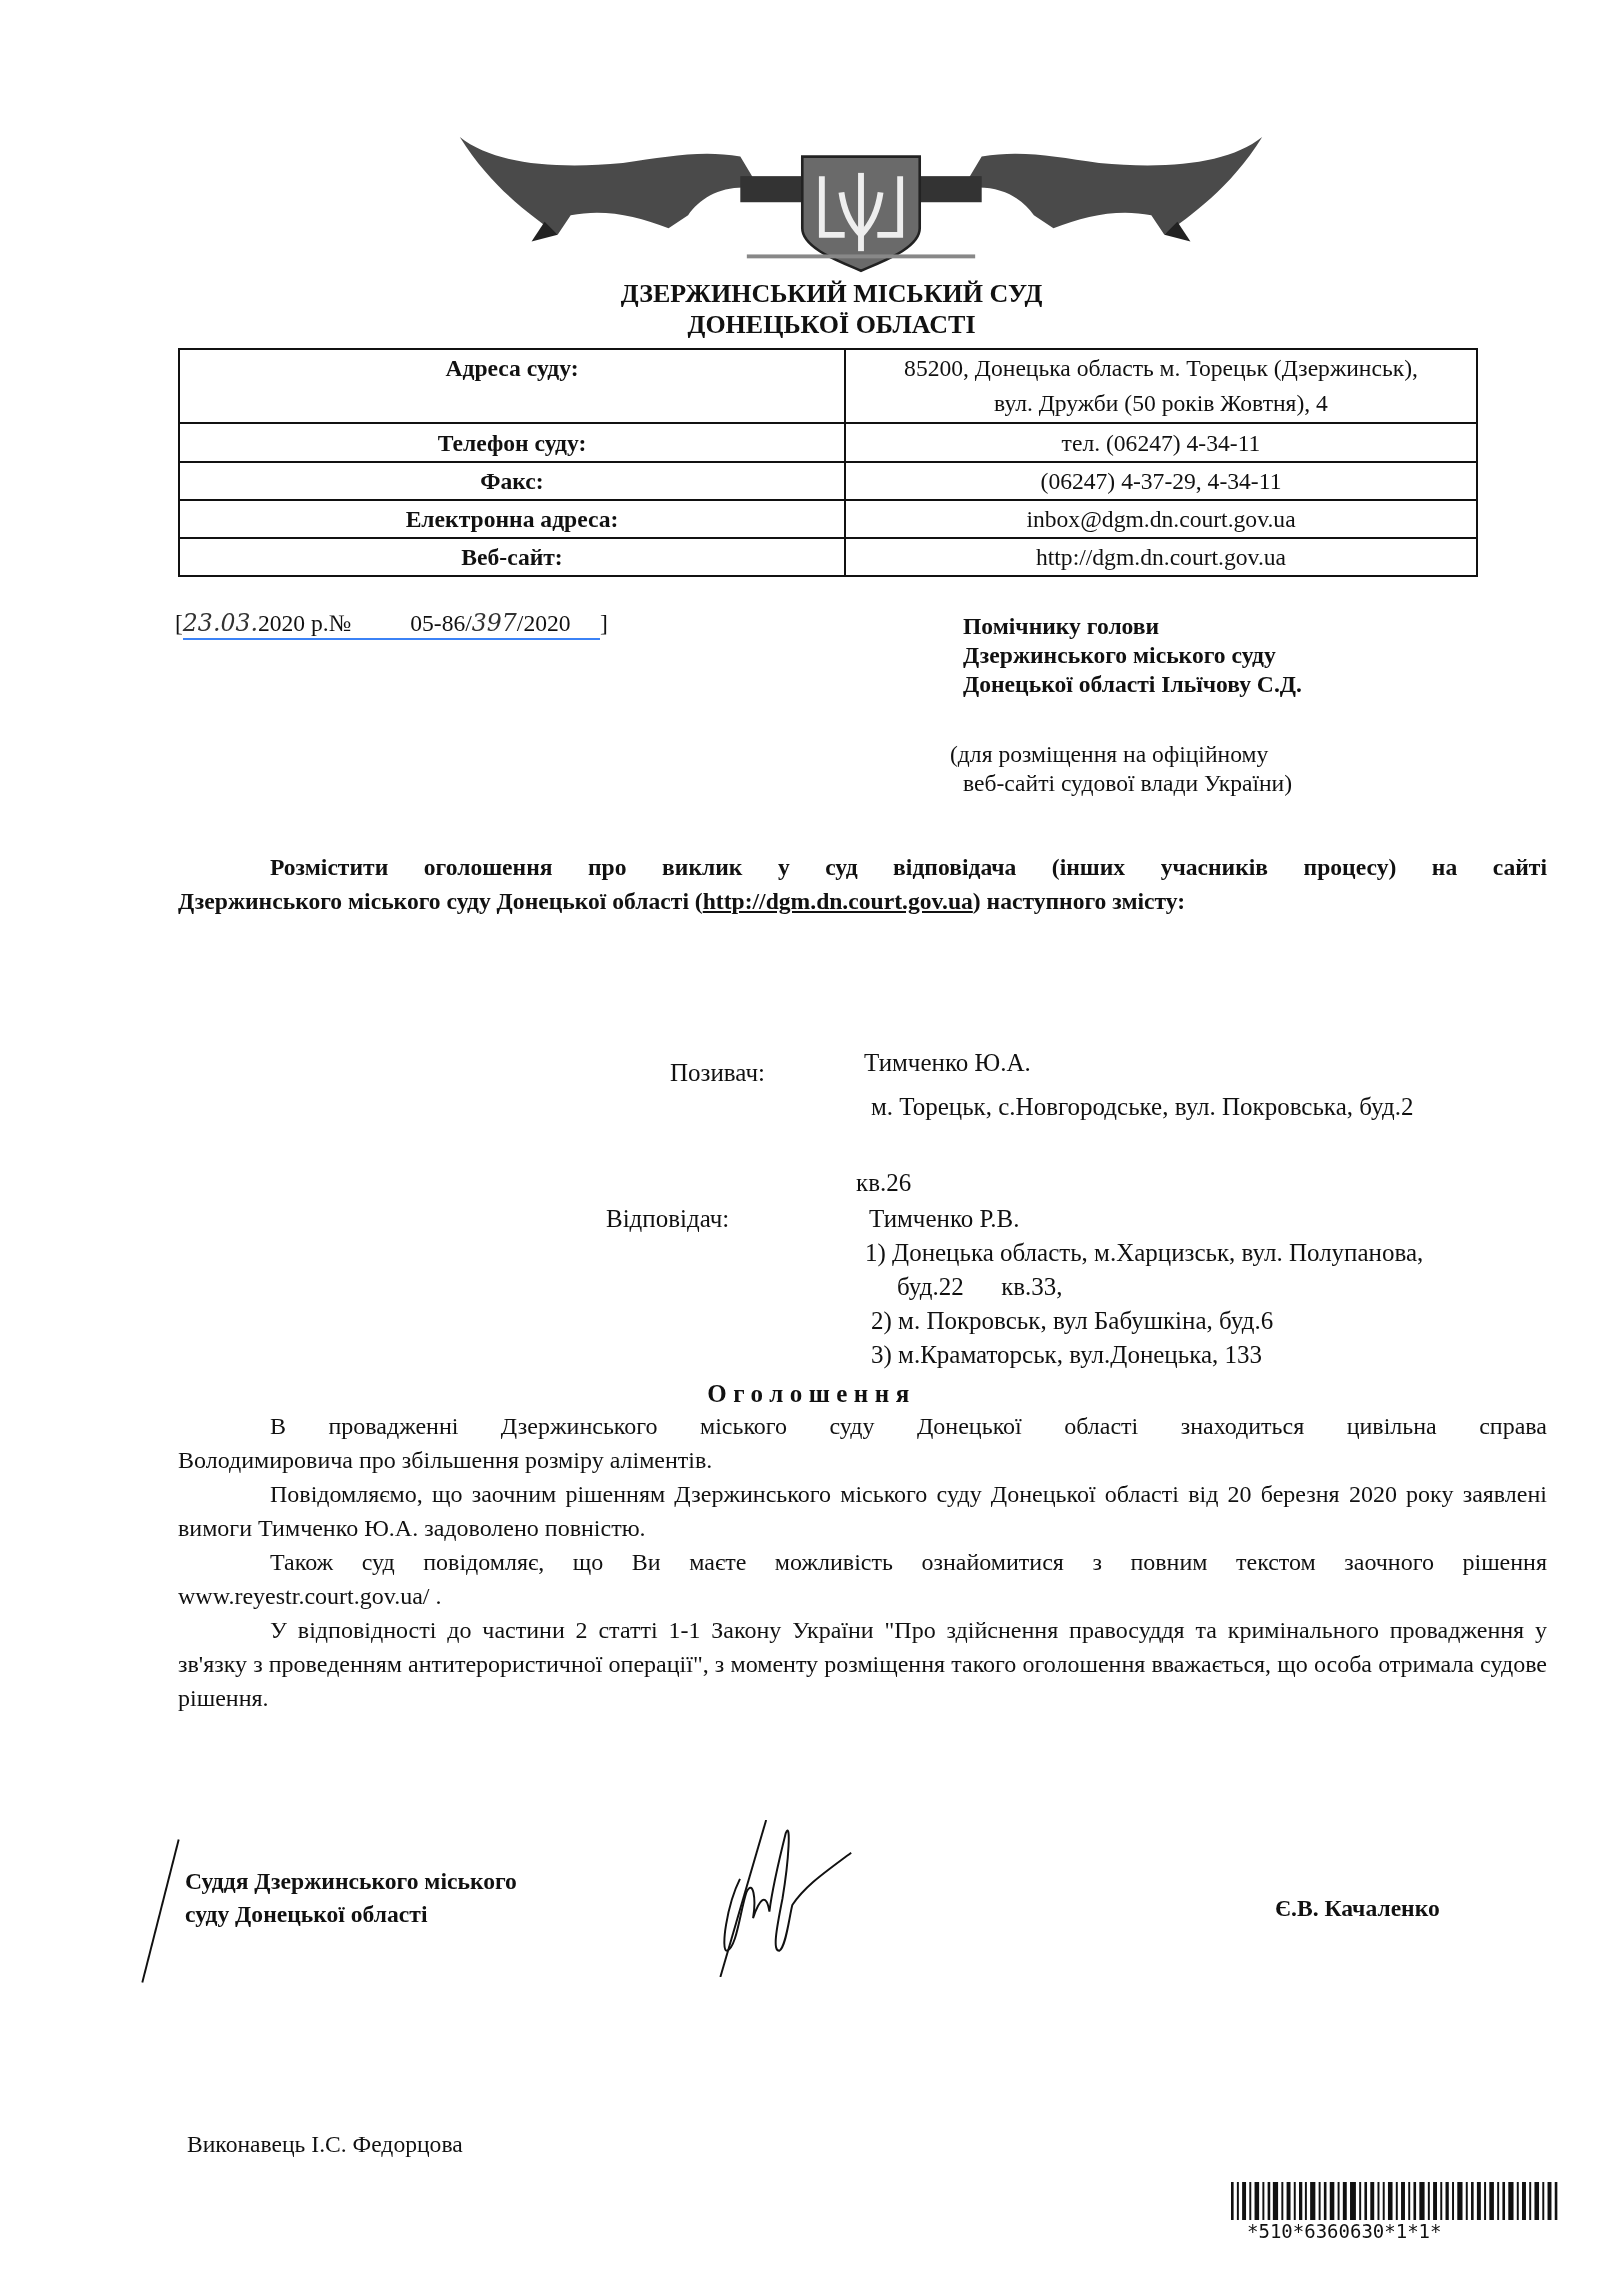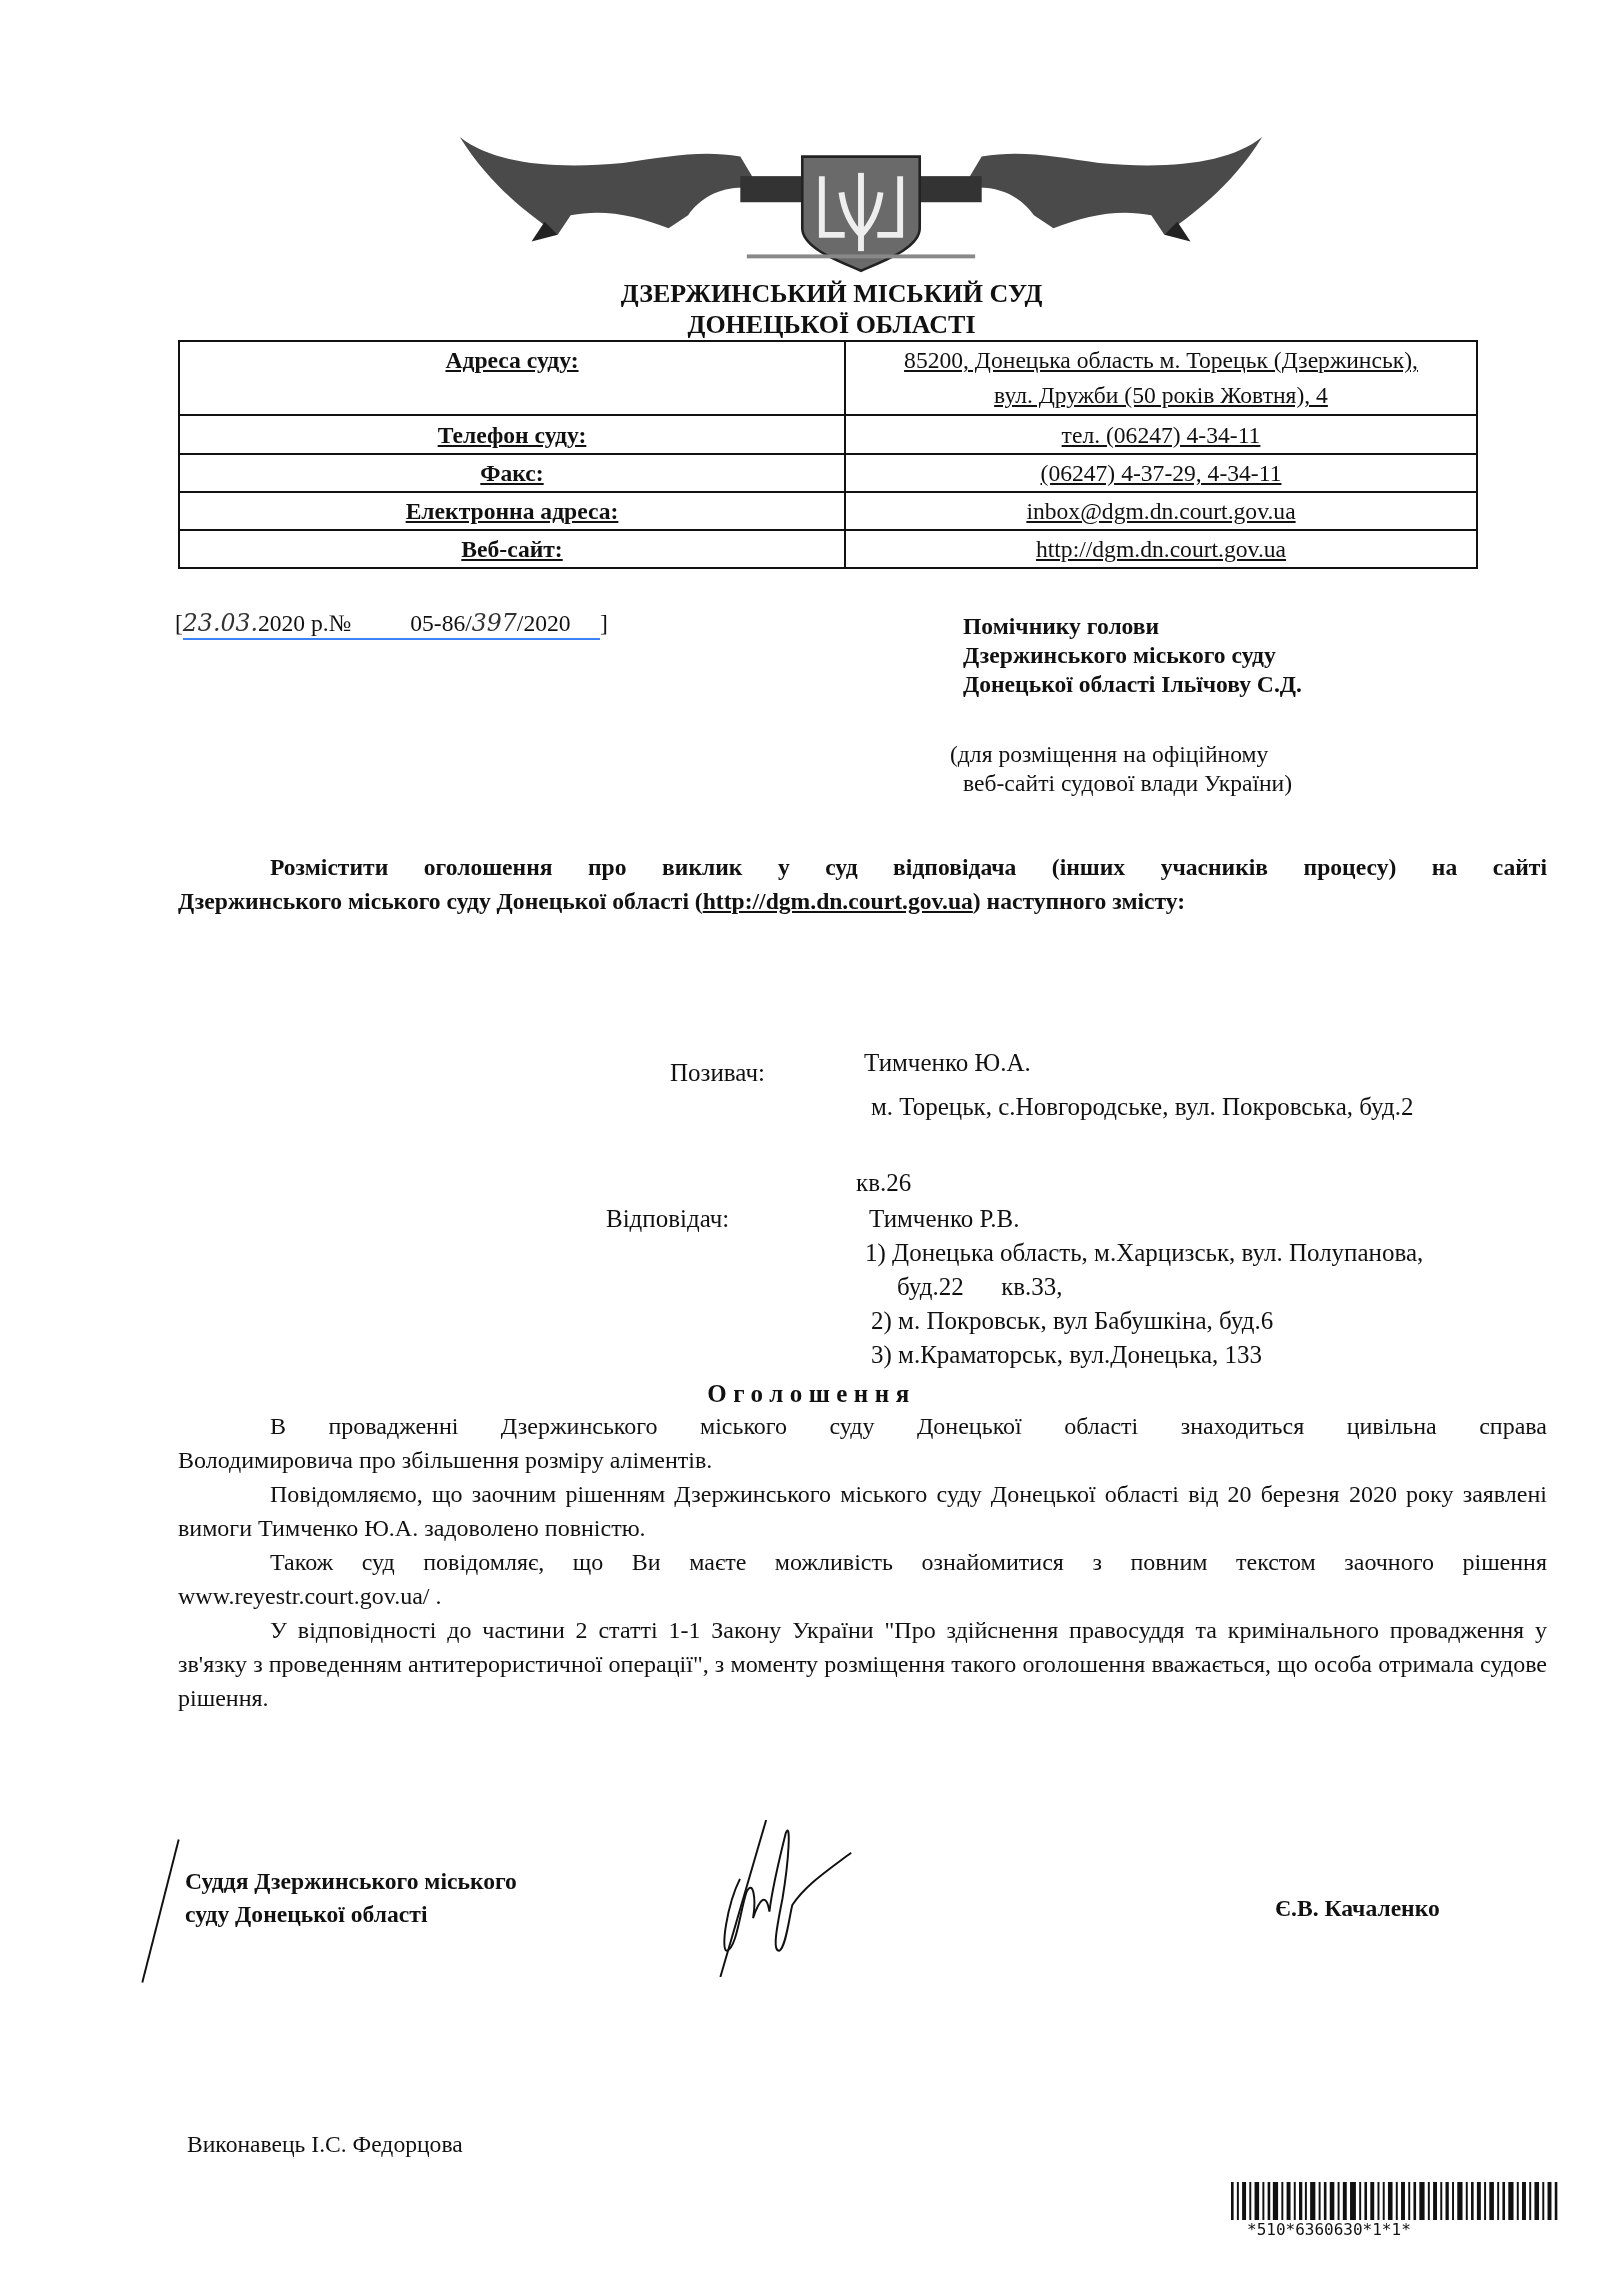--- a/index.html
+++ b/index.html
@@ -2,21 +2,21 @@
 <html style="font-size:10.5px"><head>
 <meta charset="utf-8">
 <style>
   html, body { margin: 0; padding: 0; background: #ffffff; }
   body { width: 1623px; height: 2295px; position: relative; overflow: hidden;
          font-family: "Liberation Serif", "DejaVu Serif", serif; color: #111; }
   .abs { position: absolute; }
   .emblem { left: 452px; top: 137px; width: 818px; height: 137px; }
   .court-title { left: 0; width: 1623px; top: 278px; text-align: center; font-weight: bold;
                  font-size: 26px; line-height: 31px; letter-spacing: 0px; margin-left: 20px; }
-  table.info { position: absolute; left: 178px; top: 340px; width: 1300px; border-collapse: collapse; text-decoration: underline; }
+  table.info { position: absolute; left: 178px; top: 348px; width: 1300px; border-collapse: collapse; }
   table.info td { border: 2px solid #111; font-size: 23.6px; text-align: center; vertical-align: top; padding: 1.3px 6.5px 0; }
   table.info td.lbl { width: 651px; font-weight: bold; }
   table.info tr.r0 td { height: 71px; line-height: 35px; }
   table.info tr.r td { height: 35px; line-height: 35px; }
   .outref { left: 175px; top: 609px; font-size: 23.6px; line-height: 29px; white-space: pre; }
   .outref .u { display: inline-block; border-bottom: 2px solid #3b82f6; }
   .hand { font-family: "DejaVu Serif", serif; font-style: italic; color: #333; }
   .recipient { left: 963px; top: 612px; font-size: 23.6px; font-weight: bold; line-height: 29px; }
   .purpose { left: 950px; top: 740px; font-size: 23.6px; line-height: 29px; }
   .purpose .l2 { padding-left: 13px; }
@@ -30,21 +30,21 @@
   .body { left: 178px; top: 1409px; width: 1369px; font-size: 24px; line-height: 34px; text-align: justify; }
   .body p { margin: 0; text-indent: 92px; }
   .body .just-last { text-align-last: justify; }
   .body b { font-weight: bold; }
   .sig-label { left: 185px; top: 1865px; font-size: 23.6px; font-weight: bold; line-height: 33px; }
   .sig-name { left: 1275px; top: 1895px; font-size: 23.6px; font-weight: bold; }
   .slash { left: 141px; top: 1839px; width: 39px; height: 144px; }
   .signature { left: 707px; top: 1820px; width: 151px; height: 157px; }
   .executor { left: 187px; top: 2131px; font-size: 23.6px; }
   .barcode { left: 1231px; top: 2182px; width: 327px; height: 38px; }
-  .barcode-text { left: 1247px; top: 2220px; font-family: "DejaVu Sans Mono", monospace; font-size: 16px; letter-spacing: 0px; }
+  .barcode-text { left: 1247px; top: 2220px; font-family: "DejaVu Sans Mono", monospace; font-size: 19px; letter-spacing: 0px; }
 </style>
 </head>
 <body>
 
 <svg class="abs emblem" viewBox="0 0 1250 210">
 
   <path d="M10,0 C60,40 150,50 260,40 C330,30 380,20 440,30 L470,80 C420,70 380,90 360,120 L330,140 C280,120 230,110 180,120 L160,150 C120,120 60,80 10,0 Z" fill="#4a4a4a"></path>
   <path d="M160,150 L120,160 L140,130 Z" fill="#222"></path>
 
   <path d="M1240,0 C1190,40 1100,50 990,40 C920,30 870,20 810,30 L780,80 C830,70 870,90 890,120 L920,140 C970,120 1020,110 1070,120 L1090,150 C1130,120 1190,80 1240,0 Z" fill="#4a4a4a"></path>

